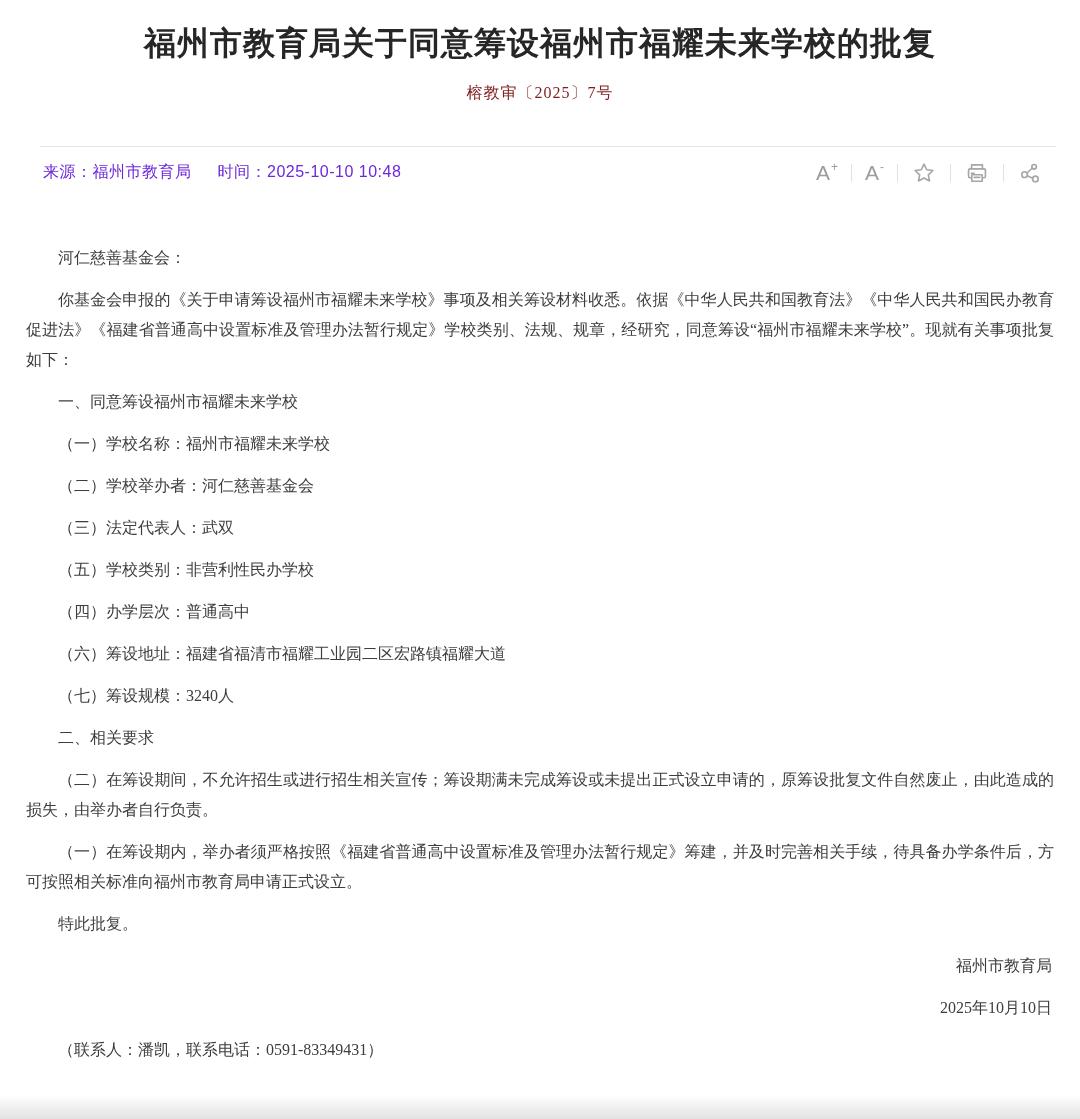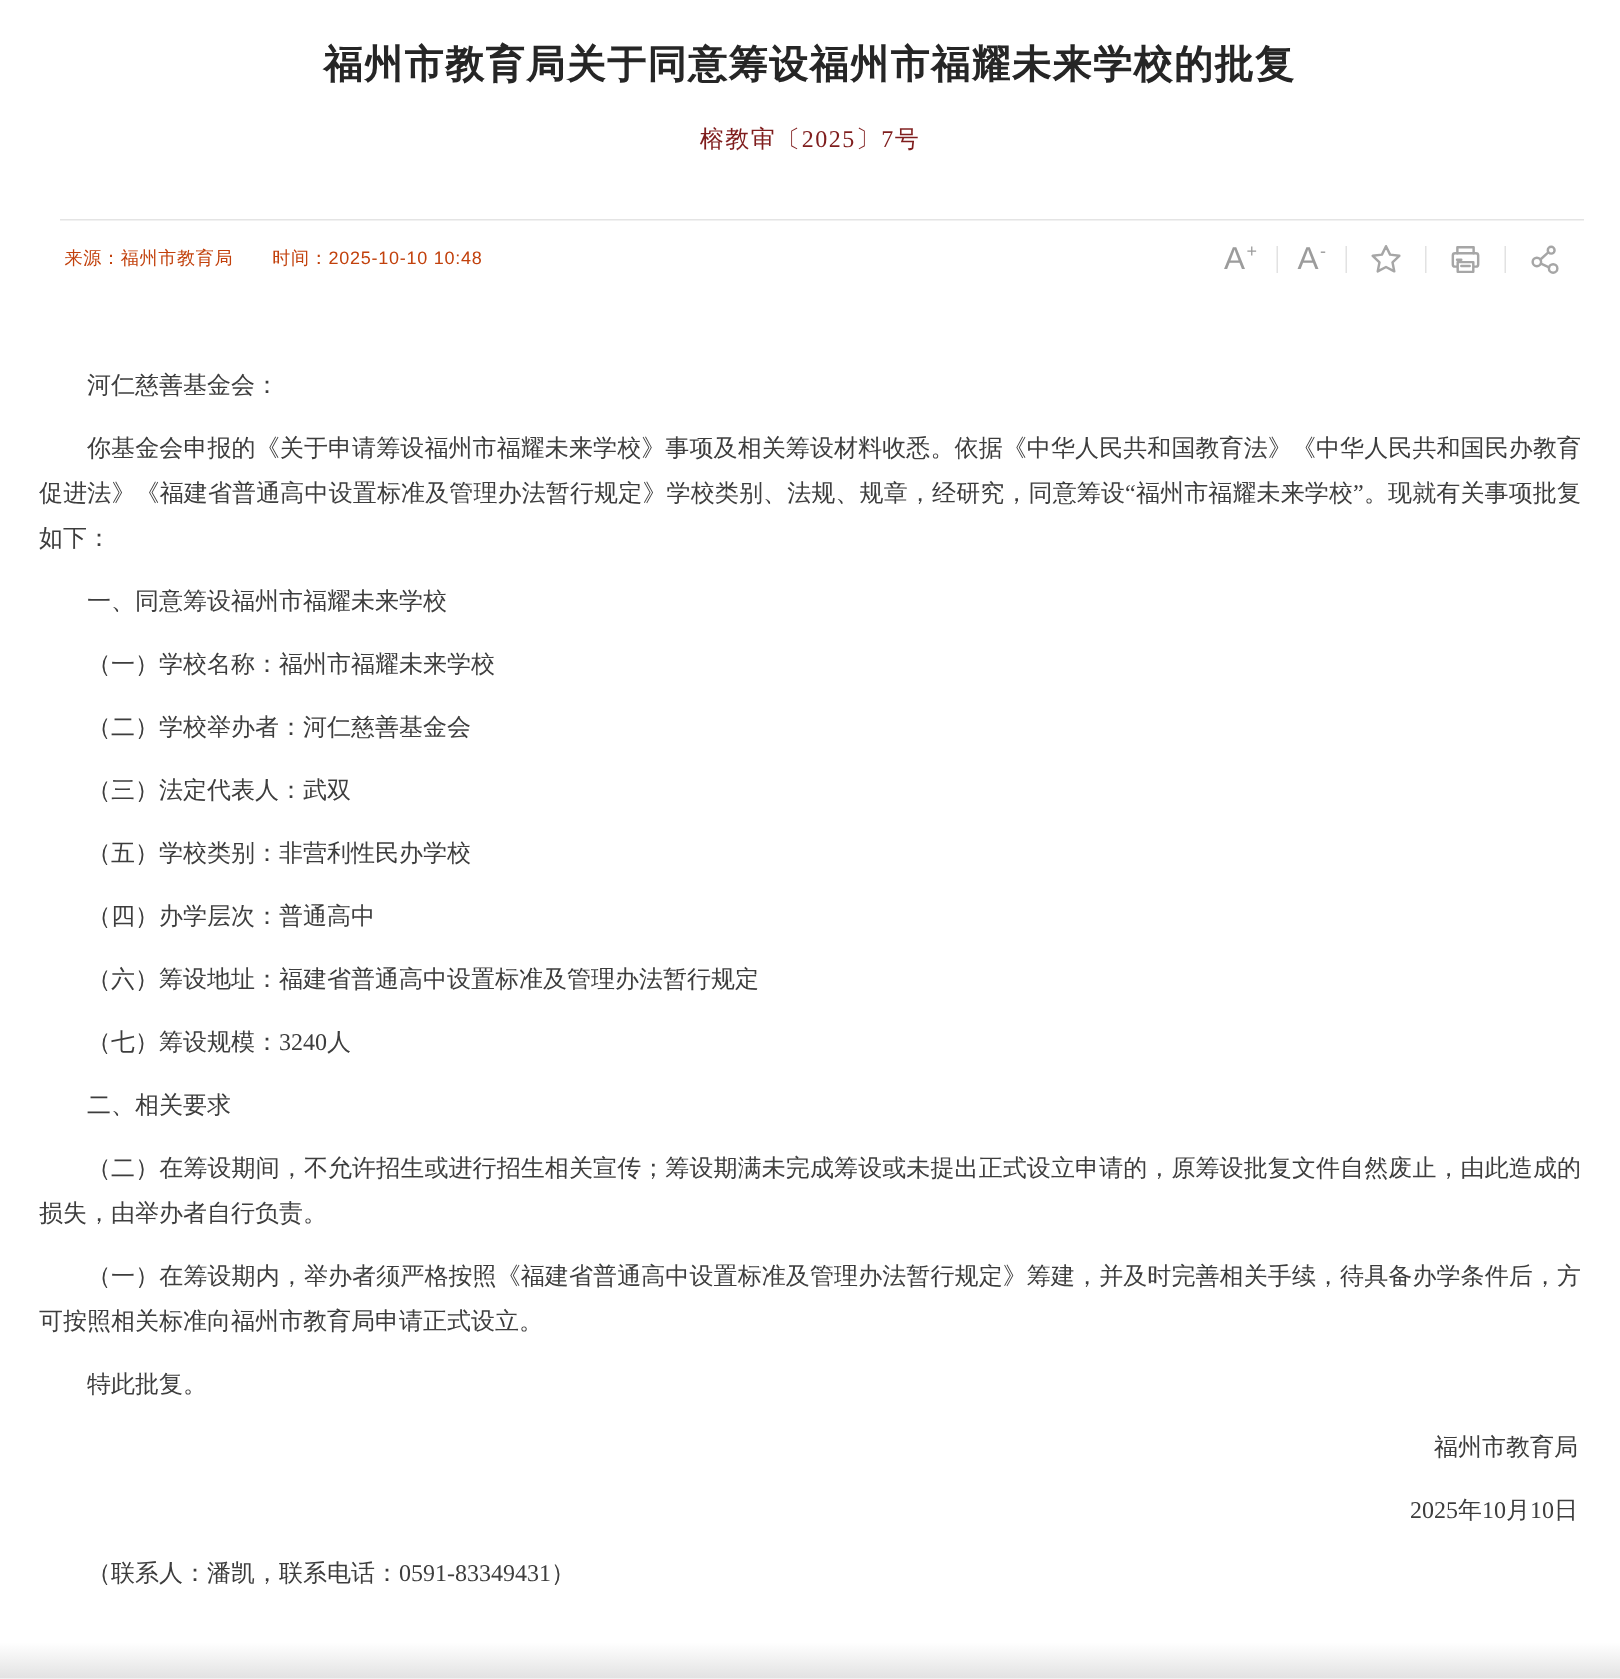--- a/index.html
+++ b/index.html
@@ -13,39 +13,39 @@
   .page { position: relative; width: 1080px; height: 1119px; background: #ffffff; }
   .page-bottom-fade {
     content: ""; position: absolute; left: 0; right: 0; bottom: 0; height: 24px;
     background: linear-gradient(to bottom, rgba(225,225,225,0), rgba(219,219,219,0.8));
     pointer-events: none;
   }
 
   .doc-title {
     margin: 0; padding: 26px 70px 0;
     text-align: center;
-    font-size: 26px; font-weight: 700; letter-spacing: 1px;
+    font-size: 32px; font-weight: 700; letter-spacing: 1px;
     color: #262626; line-height: 34px;
   }
   .doc-number {
     margin-top: 23px;
     text-align: center;
     font-size: 16px; color: #7f1d1d; letter-spacing: 1px;
   }
 
   .meta-bar {
     margin: 42px 24px 0 40px;
     border-top: 1px solid #e4e4e4;
     padding-top: 8px;
     height: 44px;
     display: flex; align-items: center; justify-content: space-between;
   }
   .meta-left {
     font-family: "Liberation Sans", "DejaVu Sans", sans-serif;
-    font-size: 12px; color: #c2410c; letter-spacing: 0.5px;
+    font-size: 16px; color: #6d28d9; letter-spacing: 0.5px;
     padding-left: 3px;
   }
   .meta-gap { display: inline-block; width: 26px; }
 
   .toolbar { display: flex; align-items: center; }
   .tool-btn {
     background: none; border: none; padding: 0 13px; margin: 0;
     color: #9c9c9c; cursor: pointer;
     font-family: "Liberation Sans", "DejaVu Sans", sans-serif;
     font-size: 21px; line-height: 1;
@@ -125,21 +125,21 @@
 
   <div class="article">
     <p>河仁慈善基金会：</p>
     <p>你基金会申报的《关于申请筹设福州市福耀未来学校》事项及相关筹设材料收悉。依据《中华人民共和国教育法》《中华人民共和国民办教育促进法》《福建省普通高中设置标准及管理办法暂行规定》学校类别、法规、规章，经研究，同意筹设“福州市福耀未来学校”。现就有关事项批复如下：</p>
     <p>一、同意筹设福州市福耀未来学校</p>
     <p>（一）学校名称：福州市福耀未来学校</p>
     <p>（二）学校举办者：河仁慈善基金会</p>
     <p>（三）法定代表人：武双</p>
     <p>（五）学校类别：非营利性民办学校</p>
     <p>（四）办学层次：普通高中</p>
-    <p>（六）筹设地址：福建省普通高中设置标准及管理办法暂行规定</p>
+    <p>（六）筹设地址：福建省福清市福耀工业园二区宏路镇福耀大道</p>
     <p>（七）筹设规模：3240人</p>
     <p>二、相关要求</p>
     <p>（二）在筹设期间，不允许招生或进行招生相关宣传；筹设期满未完成筹设或未提出正式设立申请的，原筹设批复文件自然废止，由此造成的损失，由举办者自行负责。</p>
     <p>（一）在筹设期内，举办者须严格按照《福建省普通高中设置标准及管理办法暂行规定》筹建，并及时完善相关手续，待具备办学条件后，方可按照相关标准向福州市教育局申请正式设立。</p>
     <p>特此批复。</p>
     <p class="align-right">福州市教育局</p>
     <p class="align-right">2025年10月10日</p>
     <p>（联系人：潘凯，联系电话：0591-83349431）</p>
 
   </div>

